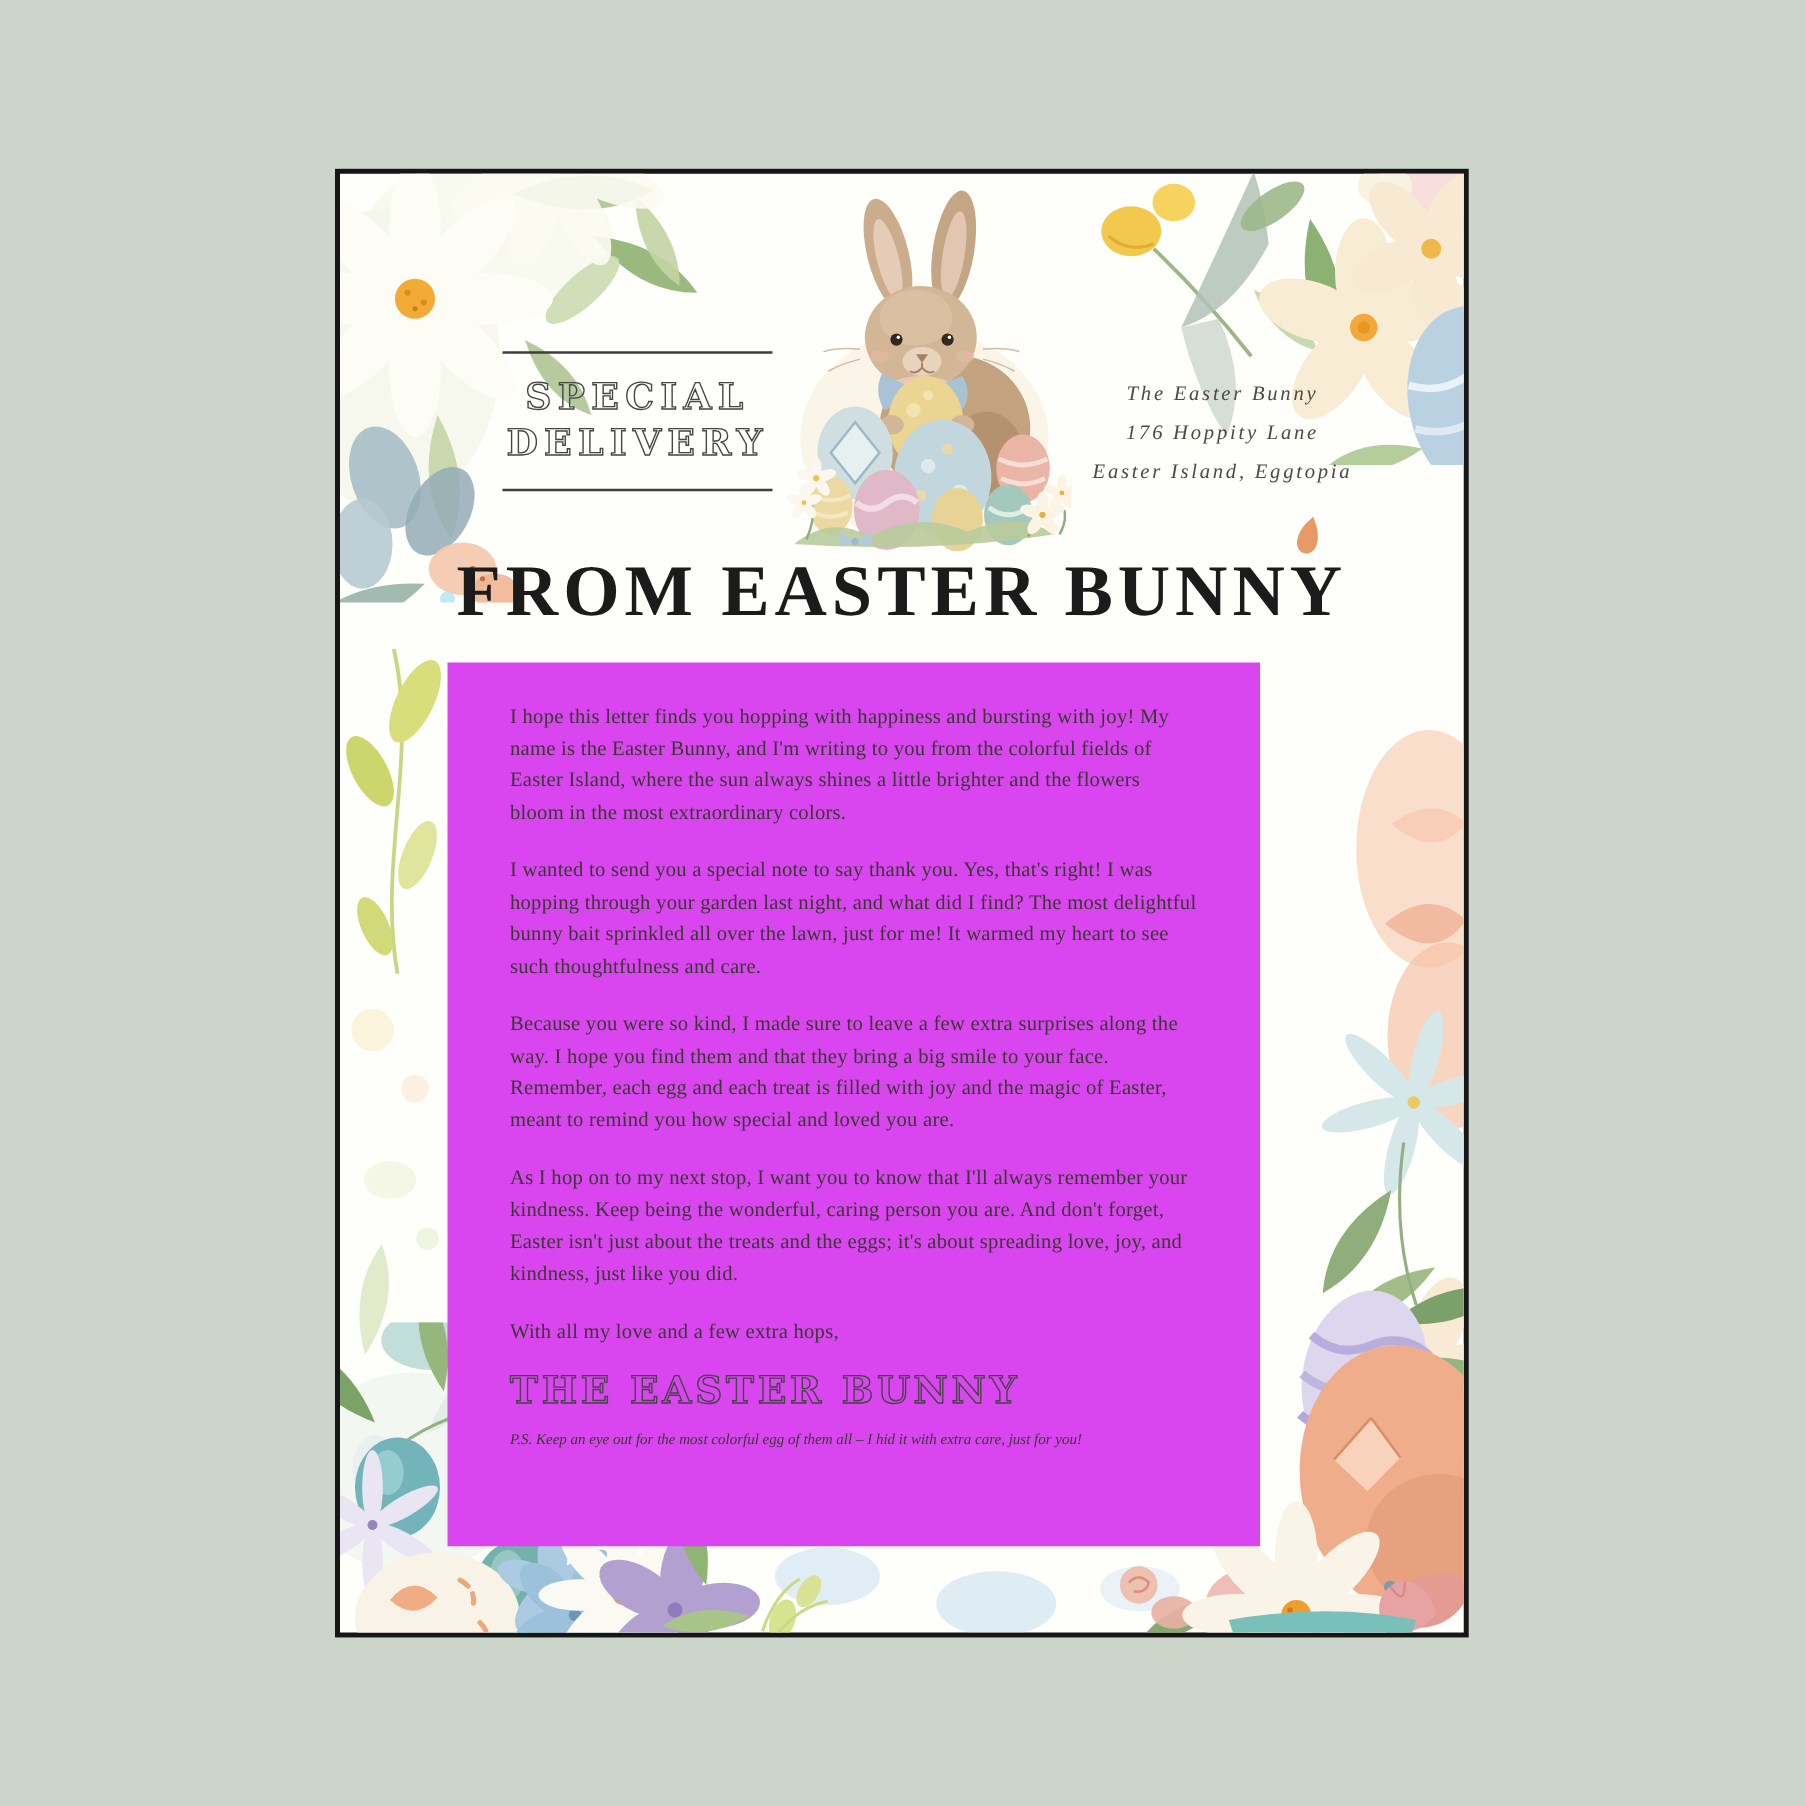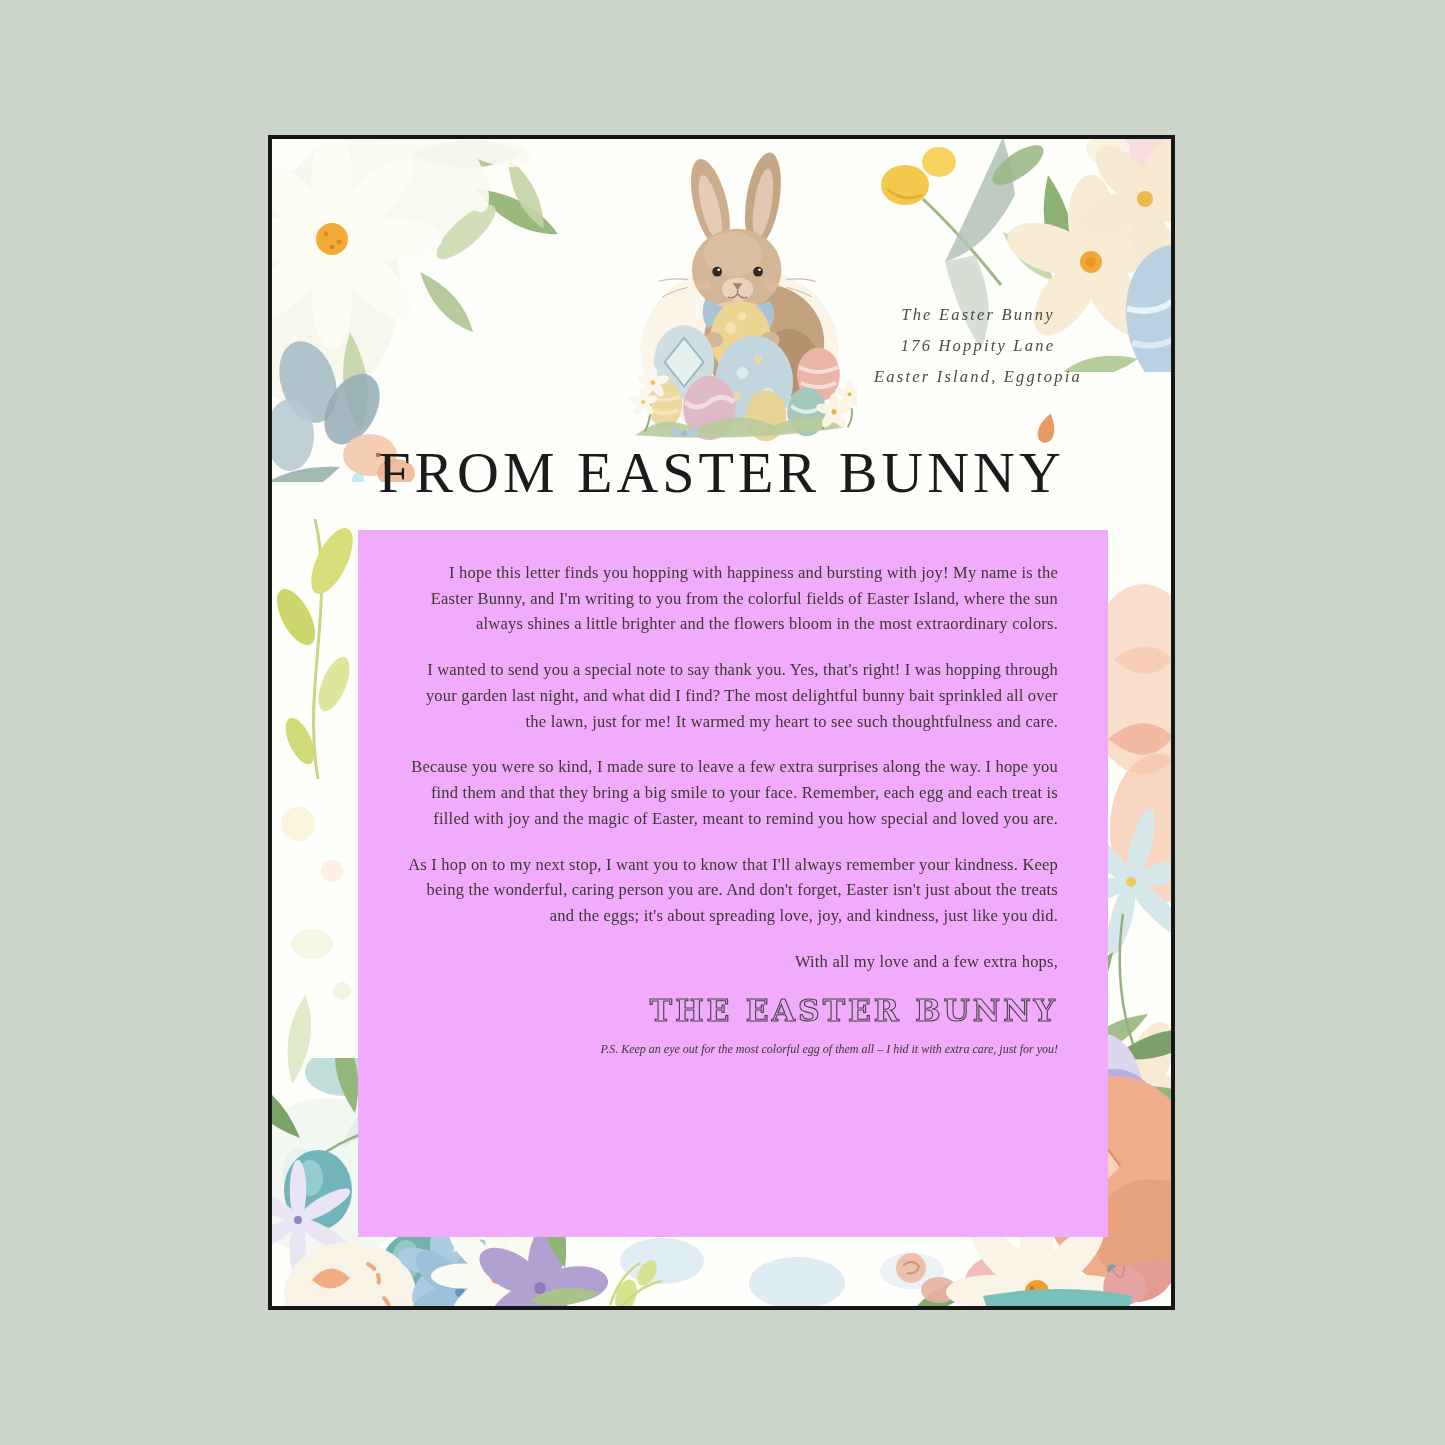--- a/index.html
+++ b/index.html
@@ -25,25 +25,25 @@
               letter-spacing:5px;font-weight:700;}
   .outline-text{color:#4a4a4a;}
   @supports (-webkit-text-stroke: 1px #000){
     .outline-text{color:transparent;-webkit-text-stroke:1.1px #454545;}
   }
   .bunny{position:absolute;left:355px;top:12px;width:230px;height:292px;z-index:2;}
   .address{position:absolute;left:598px;top:160px;width:216px;z-index:2;
            text-align:center;font-style:italic;font-size:16.5px;line-height:31px;
            letter-spacing:2.2px;color:#4b4a43;}
   .title{position:absolute;left:0;right:0;top:300px;margin:0;z-index:2;
-         text-align:center;font-weight:400;font-size:58px;letter-spacing:4px;
+         text-align:center;font-weight:700;font-size:58px;letter-spacing:4px;
          color:#1b1b1b;}
-  .panel{position:absolute;left:86px;top:391px;width:750px;height:707px;z-index:3;
-         box-sizing:border-box;background:#f0abfc;padding:30px 50px 14px;
-         text-align:right;overflow:hidden;}
+  .panel{position:absolute;left:86px;top:391px;width:650px;height:707px;z-index:3;
+         box-sizing:border-box;background:#d946ef;padding:30px 50px 14px;
+         text-align:left;overflow:hidden;}
   .para{font-size:16.5px;line-height:1.56;letter-spacing:.2px;color:#3b3833;
         margin:0 0 20px;}
   .closing{margin:20px 0 18px;}
   .signature{font-family:"DejaVu Serif", serif;font-size:30px;font-weight:700;
              letter-spacing:3px;margin:0 0 14px;}
   .ps{font-style:italic;font-size:12px;color:#3b3833;margin:0;}
   .teardrop{position:absolute;left:762px;top:272px;width:26px;height:34px;z-index:2;}
 </style>
 </head>
 <body>
@@ -253,20 +253,24 @@
         <circle cx="-5" cy="-4" r="2.2" fill="#c97c14"></circle>
         <circle cx="6" cy="4" r="2.2" fill="#c97c14"></circle>
       </g>
       <g transform="translate(245,370) rotate(-18)">
         <path d="M-22,0 Q-24,-30 0,-34 Q24,-30 22,0 Q0,14 -22,0 Z" fill="#e7a2a2"></path>
         <path d="M-6,-32 Q0,-12 6,-32" stroke="#d88b8b" stroke-width="2" fill="none"></path>
       </g>
       <path d="M100,368 q80,-14 150,0 l-4,12 -142,0 Z" fill="#79bfba"></path>
     </svg>
 
+    <div class="stamp">
+      <div class="stamp-line outline-text">SPECIAL</div>
+      <div class="stamp-line outline-text">DELIVERY</div>
+    </div>
 
     <svg class="bunny" viewBox="0 0 235 300">
       <ellipse cx="115" cy="205" rx="102" ry="88" fill="#f7ecdb" opacity="0.55"></ellipse>
 
       <ellipse cx="85" cy="54" rx="17" ry="47" transform="rotate(-14 85 54)" fill="#cbad8d"></ellipse>
       <ellipse cx="85" cy="58" rx="9" ry="34" transform="rotate(-14 85 58)" fill="#e6cbb6"></ellipse>
       <ellipse cx="139" cy="50" rx="17" ry="49" transform="rotate(9 139 50)" fill="#c4a685"></ellipse>
       <ellipse cx="139" cy="54" rx="9" ry="36" transform="rotate(9 139 54)" fill="#e2c6b1"></ellipse>
 
       <ellipse cx="140" cy="197" rx="62" ry="60" fill="#c3a280"></ellipse>

